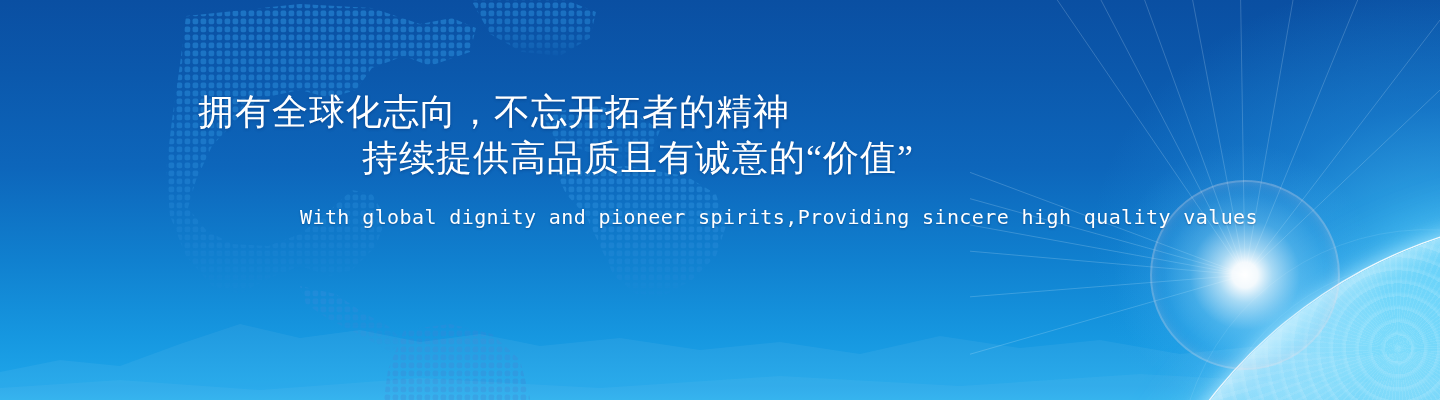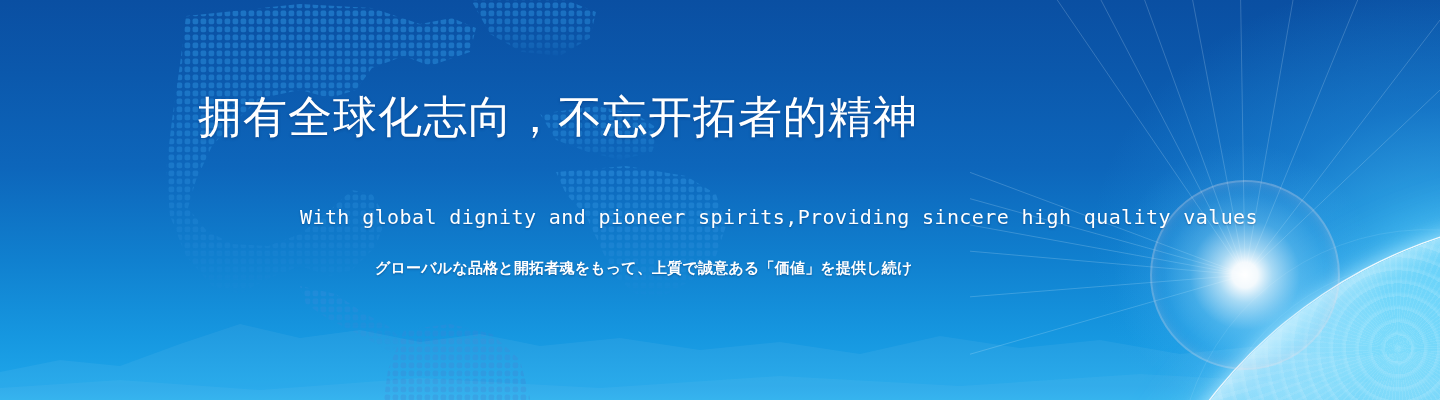--- a/index.html
+++ b/index.html
@@ -131,21 +131,21 @@
   }
 
   
   .copy { position:absolute; left:0; top:0; width:1100px; height:400px; }
 
   .title-line {
     position:absolute;
     color:#ffffff;
     font-family:"Liberation Serif", "DejaVu Serif", serif;
     font-weight:400;
-    font-size:44px;
+    font-size:36px;
     letter-spacing:1px;
     white-space:nowrap;
     text-shadow:0 1px 3px rgba(0,30,80,.35);
   }
   .title-1 { left:198px; top:88px; }
   .title-2 { left:362px; top:134px; }
 
   .subtitle-en {
     position:absolute;
     left:300px; top:205px;
@@ -251,17 +251,17 @@
   <svg class="ridge" viewBox="0 0 1440 120" preserveAspectRatio="none" aria-hidden="true">
     <path d="M0,92 L60,80 L120,86 L180,64 L240,44 L300,58 L360,50 L420,62 L480,54 L540,66
              L620,58 L700,70 L780,62 L860,74 L940,56 L1020,68 L1100,60 L1180,74 L1260,66
              L1340,78 L1440,70 L1440,120 L0,120 Z" fill="#ffffff" fill-opacity="0.055"></path>
     <path d="M0,108 L120,100 L260,110 L420,98 L600,108 L780,96 L960,106 L1140,94 L1320,104 L1440,98
              L1440,120 L0,120 Z" fill="#ffffff" fill-opacity="0.045"></path>
   </svg>
 
   <div class="copy">
     <div class="title-line title-1">拥有全球化志向，不忘开拓者的精神</div>
+    <div class="title-line title-2">持续提供高品质且有诚意的“价值”</div>
     <div class="subtitle-en">With global dignity and pioneer spirits,Providing sincere high quality values</div>
-    <div class="subtitle-ja">グローバルな品格と開拓者魂をもって、上質で誠意ある「価値」を提供し続け</div>
   </div>
 
 </div>
 
 </body></html>

